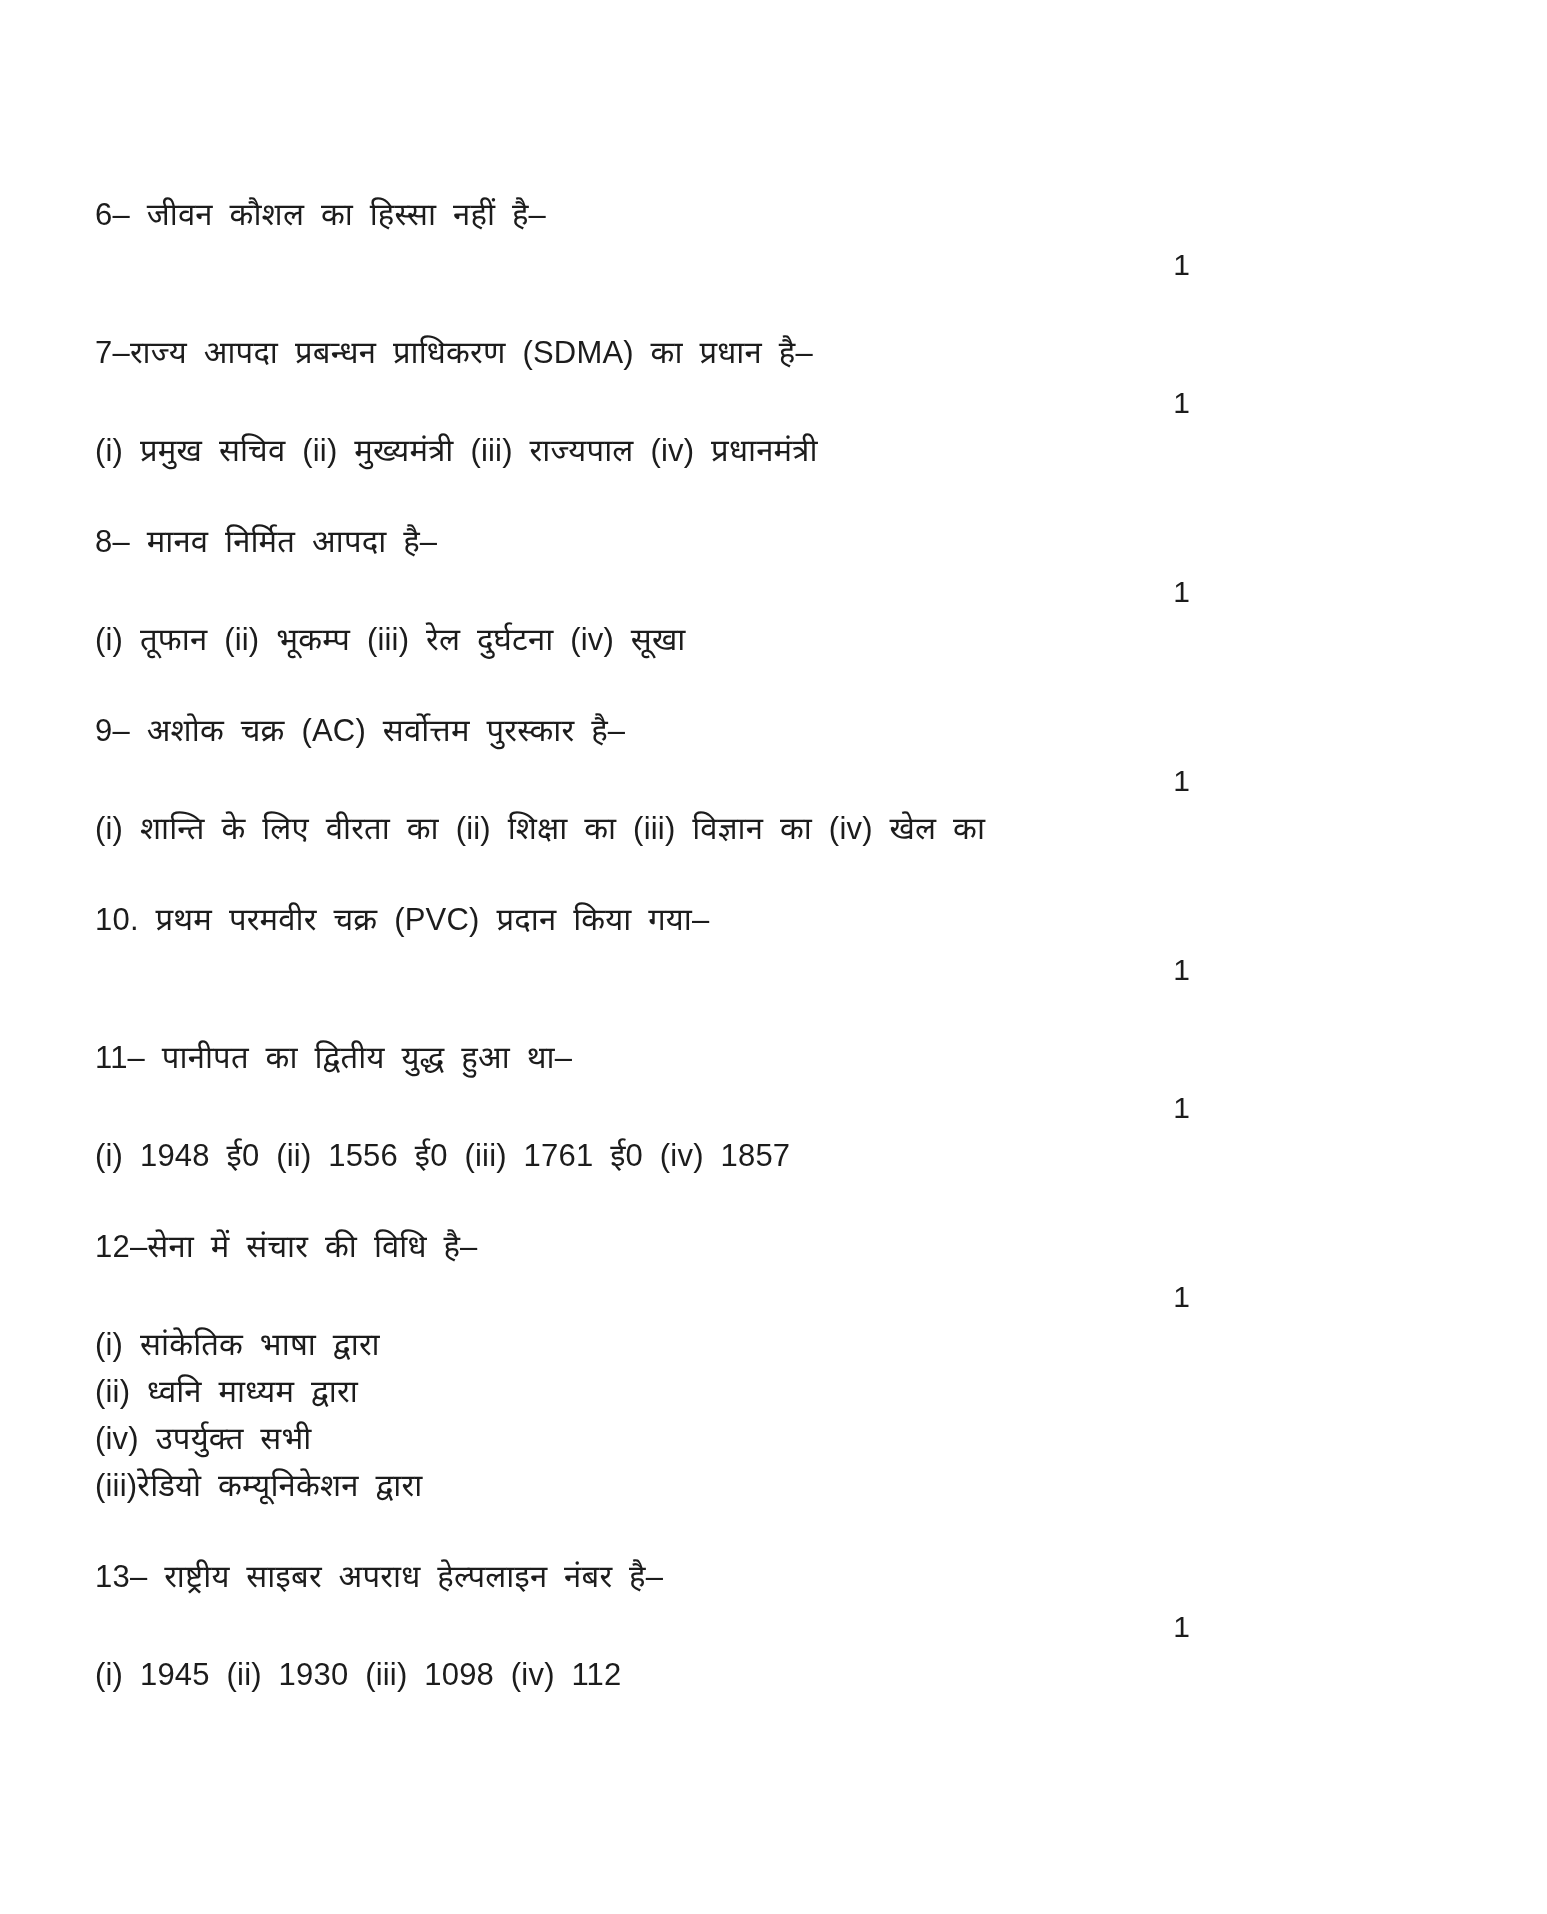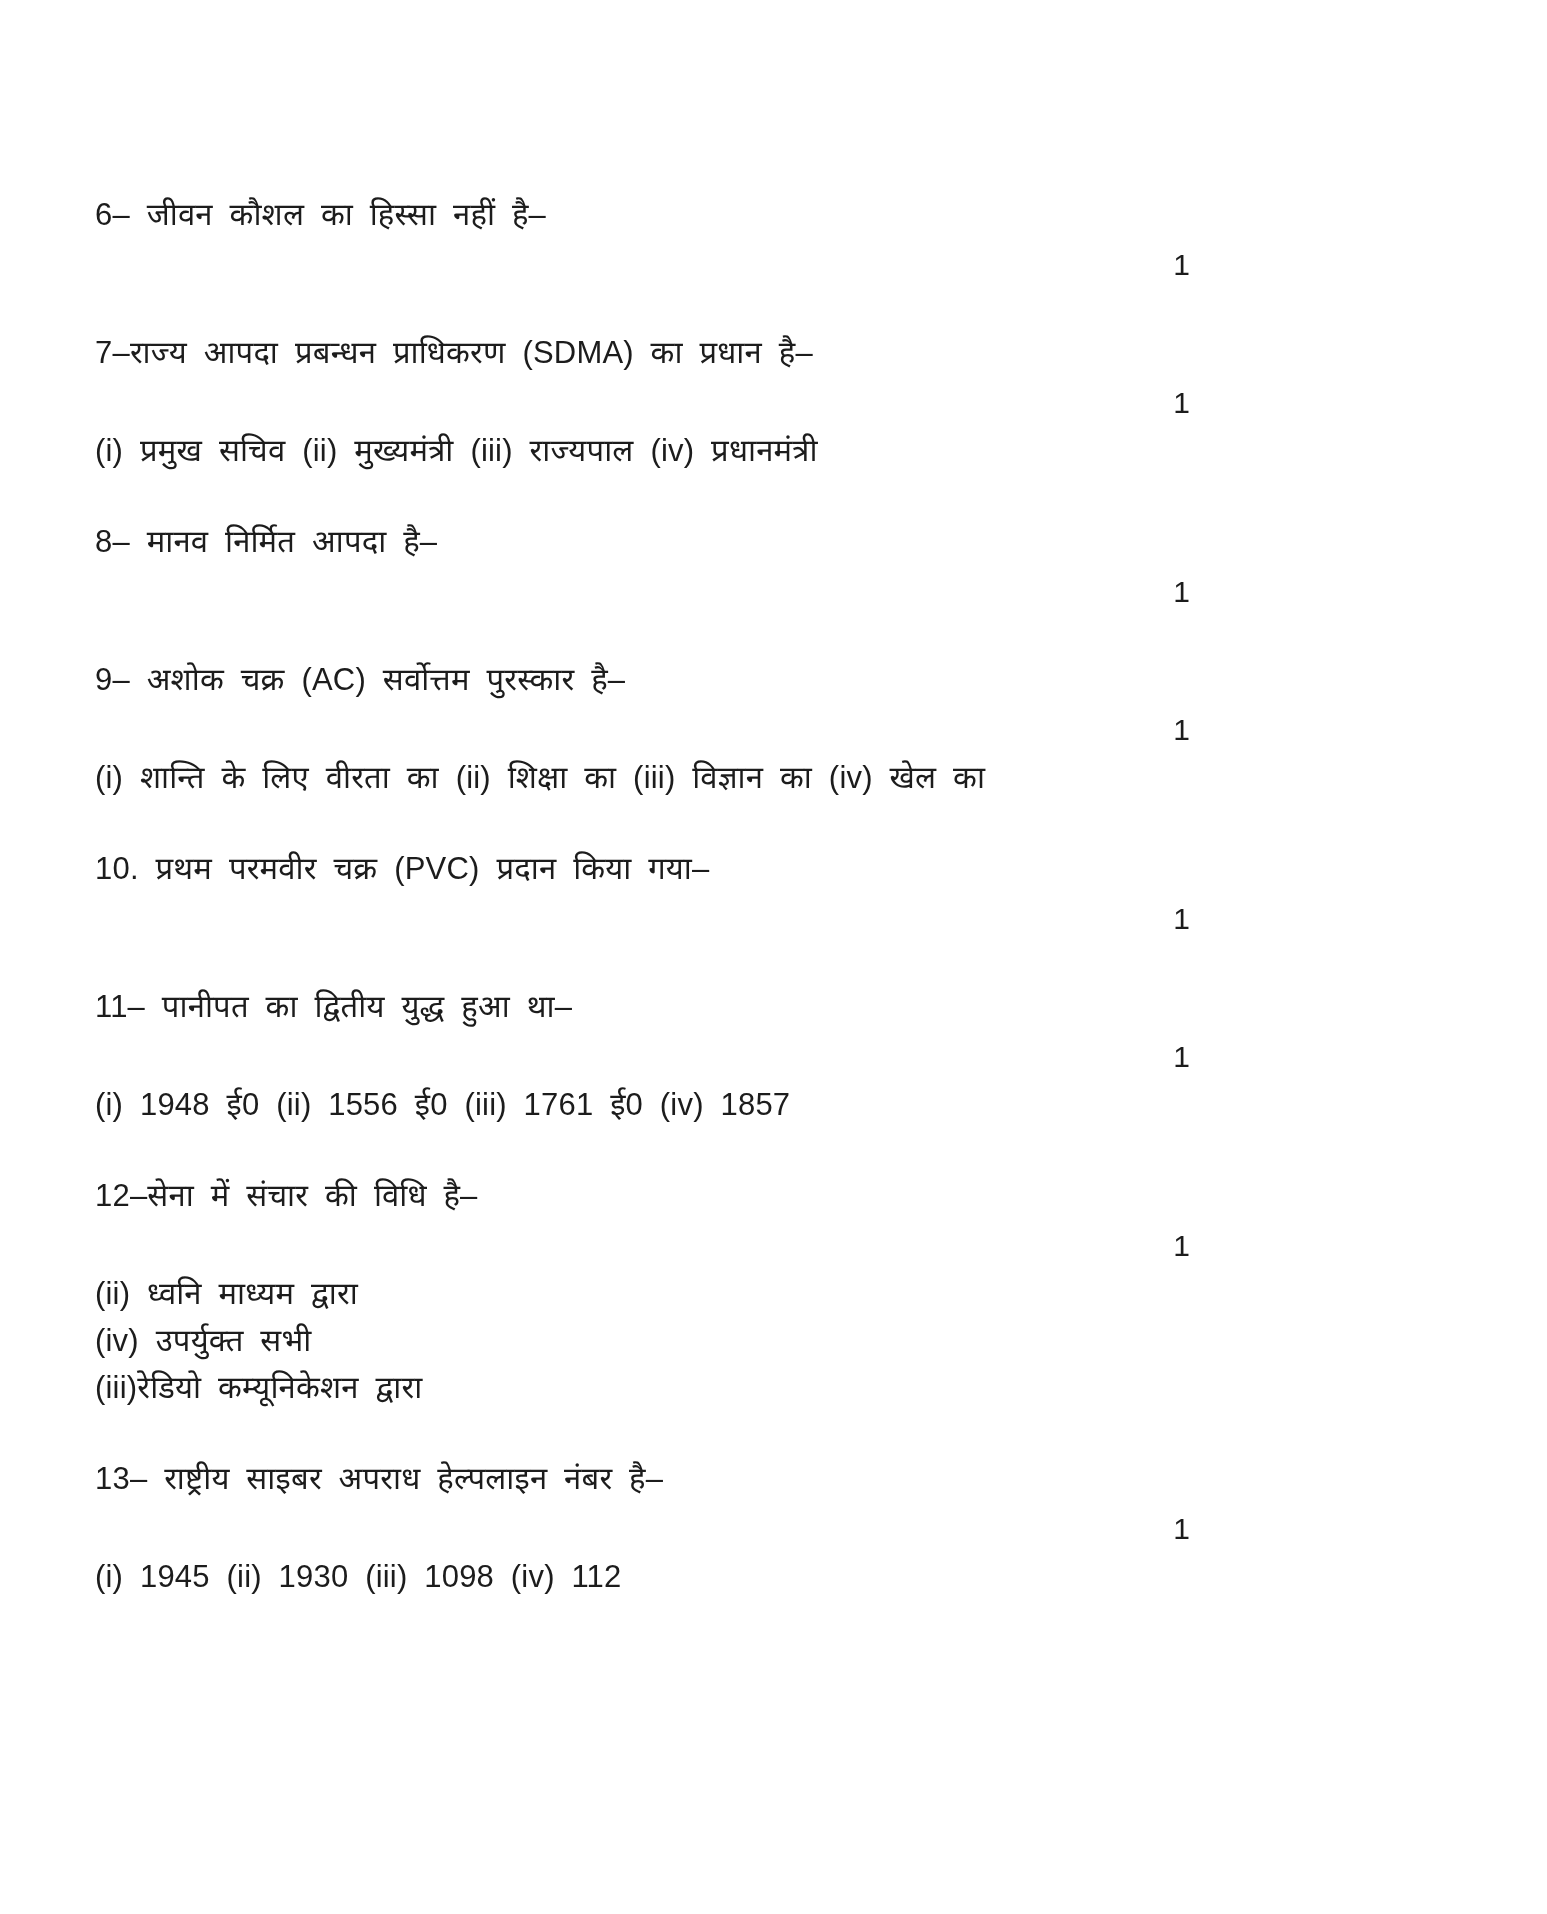--- a/index.html
+++ b/index.html
@@ -61,20 +61,23 @@
     <div class="q-heading">7–राज्य आपदा प्रबन्धन प्राधिकरण (SDMA) का प्रधान है–</div>
     <div class="q-mark">1</div>
     <div class="q-options">
         <div class="q-option-line">(i) प्रमुख सचिव (ii) मुख्यमंत्री (iii) राज्यपाल (iv) प्रधानमंत्री</div>
       </div>
   </section>
 
   <section class="question">
     <div class="q-heading">8– मानव निर्मित आपदा है–</div>
     <div class="q-mark">1</div>
+    <div class="q-options">
+        <div class="q-option-line">(i) तूफान (ii) भूकम्प (iii) रेल दुर्घटना (iv) सूखा</div>
+      </div>
   </section>
 
   <section class="question">
     <div class="q-heading">9– अशोक चक्र (AC) सर्वोत्तम पुरस्कार है–</div>
     <div class="q-mark">1</div>
     <div class="q-options">
         <div class="q-option-line">(i) शान्ति के लिए वीरता का (ii) शिक्षा का (iii) विज्ञान का (iv) खेल का</div>
       </div>
   </section>
 
@@ -88,20 +91,21 @@
     <div class="q-mark">1</div>
     <div class="q-options">
         <div class="q-option-line">(i) 1948 ई0 (ii) 1556 ई0 (iii) 1761 ई0 (iv) 1857</div>
       </div>
   </section>
 
   <section class="question">
     <div class="q-heading">12–सेना में संचार की विधि है–</div>
     <div class="q-mark">1</div>
     <div class="q-options">
+        <div class="q-option-line">(i) सांकेतिक भाषा द्वारा</div>
         <div class="q-option-line">(ii) ध्वनि माध्यम द्वारा</div>
         <div class="q-option-line">(iv) उपर्युक्त सभी</div>
         <div class="q-option-line">(iii)रेडियो कम्यूनिकेशन द्वारा</div>
       </div>
   </section>
 
   <section class="question">
     <div class="q-heading">13– राष्ट्रीय साइबर अपराध हेल्पलाइन नंबर है–</div>
     <div class="q-mark">1</div>
     <div class="q-options">

